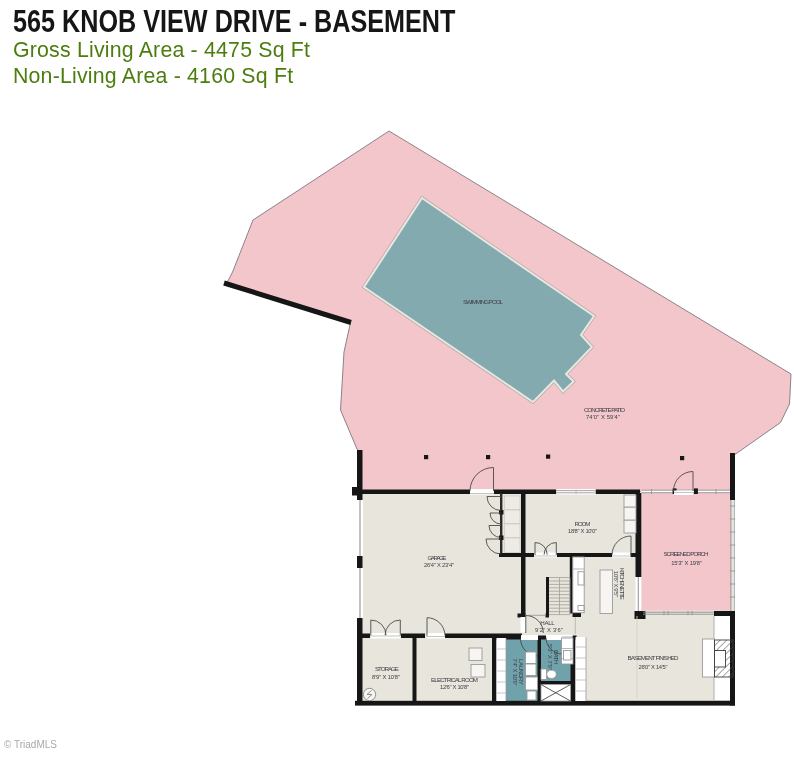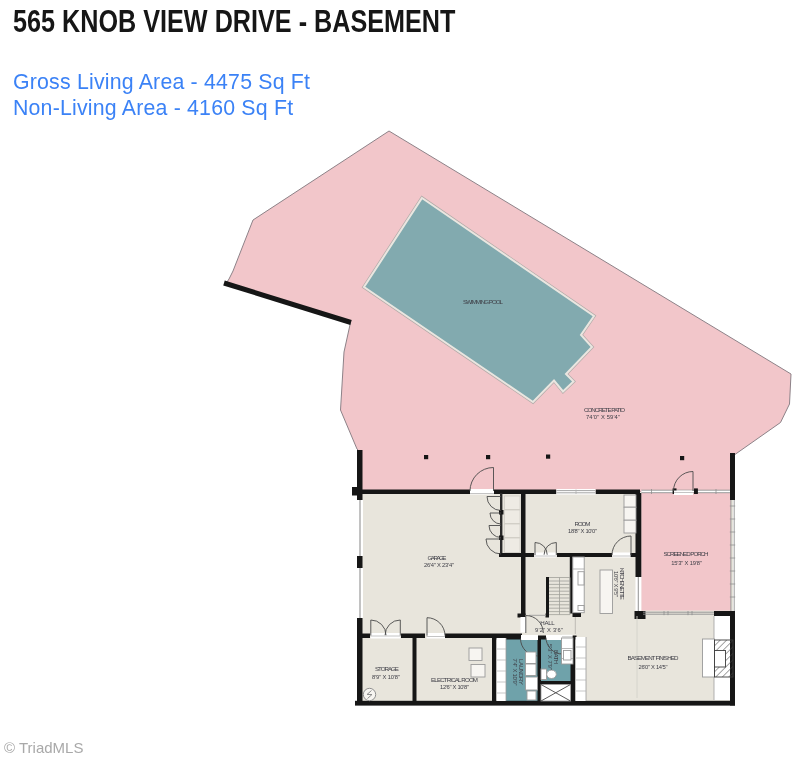--- a/index.html
+++ b/index.html
@@ -1,22 +1,22 @@
 <!DOCTYPE html>
 <html><head>
 <meta charset="utf-8">
 <style>
   html,body{margin:0;padding:0;background:#ffffff;width:794px;height:757px;overflow:hidden;}
   body{font-family:"Liberation Sans", sans-serif;position:relative;}
   .title{position:absolute;left:13px;top:3px;font-weight:bold;font-size:31.5px;color:#161616;
     transform:scaleX(0.80);transform-origin:left top;white-space:nowrap;letter-spacing:0px;}
-  .sub{position:absolute;left:13px;font-size:21.3px;color:#3b82f6;letter-spacing:0.2px;white-space:nowrap;margin-top:32px;}
+  .sub{position:absolute;left:13px;font-size:21.3px;color:#4d7c0f;letter-spacing:0.2px;white-space:nowrap;}
   .s1{top:38px;}
   .s2{top:64px;}
-  .foot{position:absolute;left:4px;top:739px;font-size:15px;color:#a9a9a9;}
+  .foot{position:absolute;left:4px;top:739px;font-size:10px;color:#a9a9a9;}
   svg{position:absolute;left:0;top:0;}
 </style>
 </head>
 <body>
 <div class="title">565 KNOB VIEW DRIVE - BASEMENT</div>
 <div class="sub s1">Gross Living Area - 4475 Sq Ft</div>
 <div class="sub s2">Non-Living Area - 4160 Sq Ft</div>
 <div class="foot">© TriadMLS</div>
 <svg width="794" height="757" viewBox="0 0 794 757">
 

